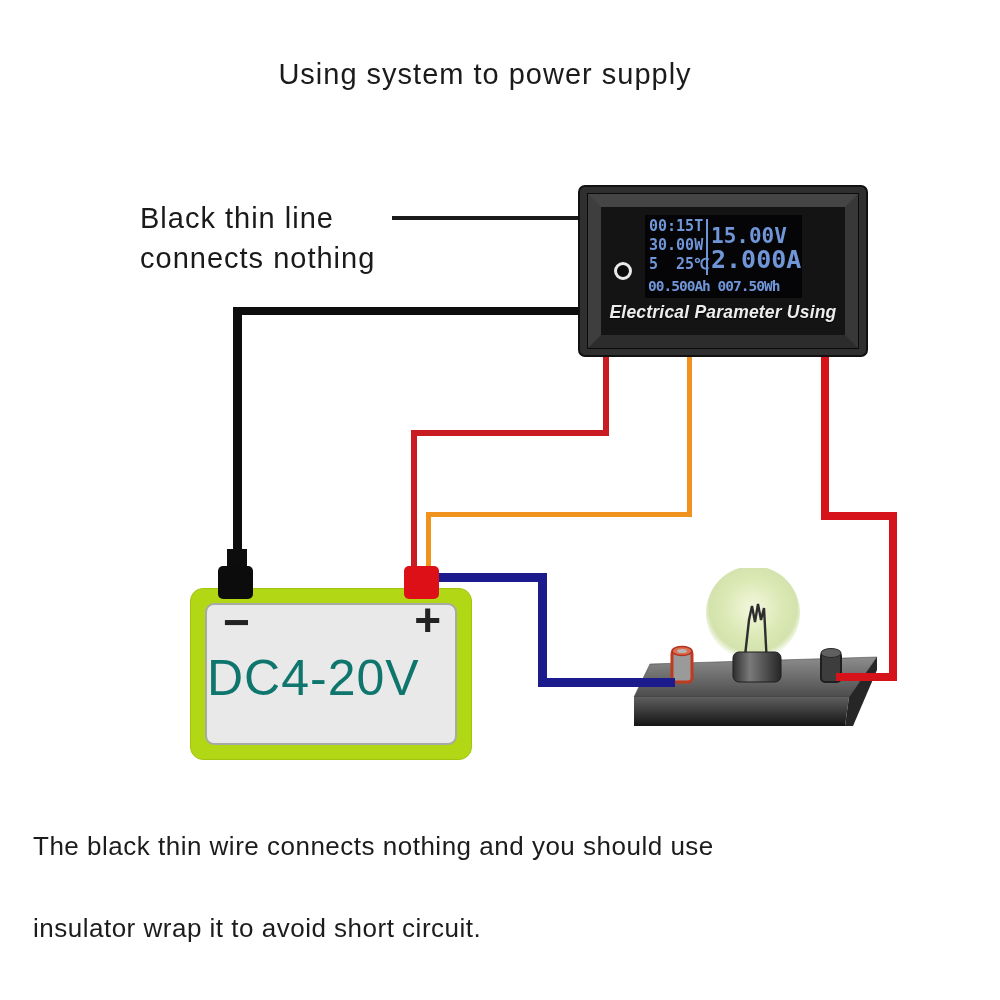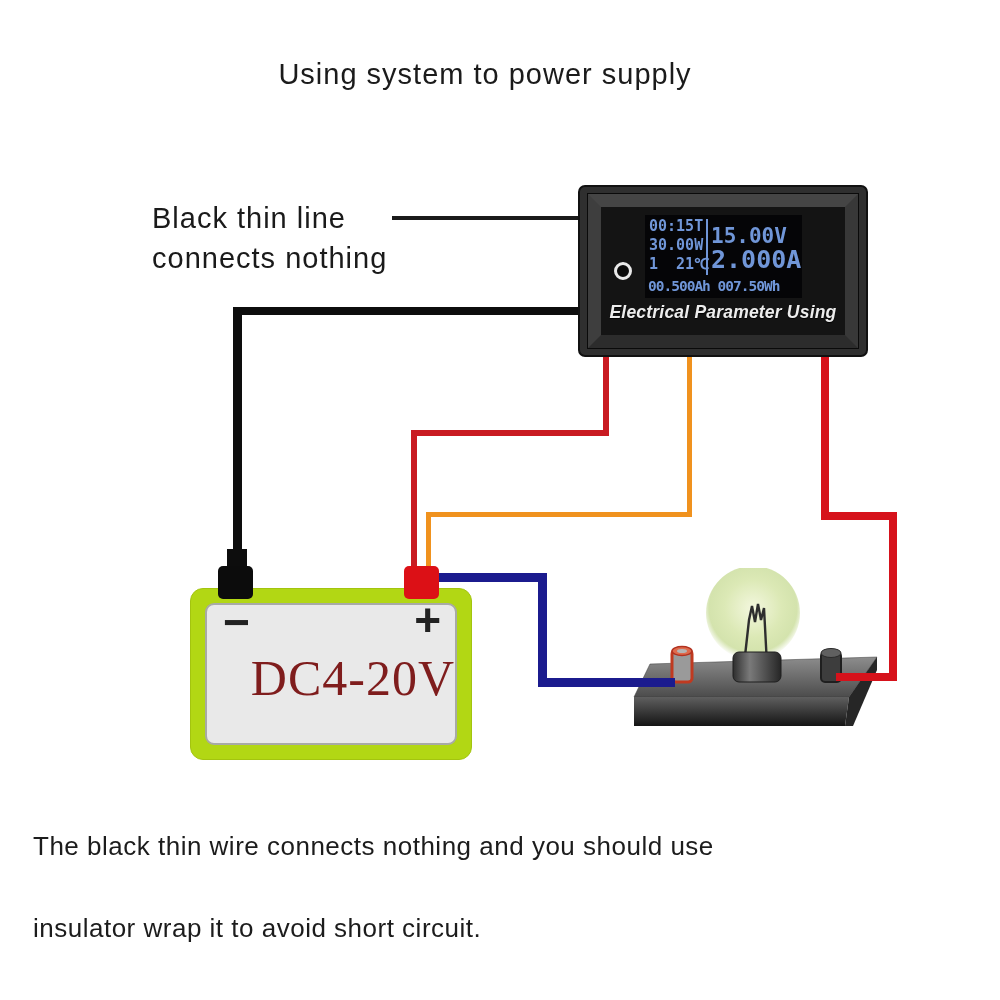--- a/index.html
+++ b/index.html
@@ -6,21 +6,21 @@
   body{
     width:1000px;height:1000px;background:#ffffff;position:relative;
     font-family:"Liberation Sans", sans-serif;overflow:hidden;
   }
   .abs{position:absolute;}
   
   .title{
     left:0;top:58px;width:970px;text-align:center;
     font-size:29px;color:#1b1b1b;letter-spacing:1px;
   }
-  .annot{left:152px;font-size:29px;color:#1a1a1a;letter-spacing:1px;}
+  .annot{left:140px;font-size:29px;color:#1a1a1a;letter-spacing:1px;}
   .annot.l1{top:202px;}
   .annot.l2{top:242px;}
   .pointer-line{left:392px;top:216px;width:186px;height:4px;background:#1a1a1a;}
   .caption{left:33px;font-size:26px;color:#1c1c1c;letter-spacing:0.5px;}
   .caption.l1{top:831px;}
   .caption.l2{top:872px;margin-top:41px;}
   
   .wire{position:absolute;}
   .w-black{background:#0d0d0d;}
   .w-red-thin{background:#c91b22;}
@@ -63,22 +63,22 @@
     left:190px;top:588px;width:282px;height:172px;box-sizing:border-box;
     background:#b2d714;border:1px solid #a3c40f;border-radius:13px;
   }
   .battery-inner{
     position:absolute;left:14px;top:14px;right:14px;bottom:14px;box-sizing:border-box;
     background:#e9e9e9;border:2px solid #a8aaa5;border-radius:9px;
   }
   .batt-minus{position:absolute;left:16px;top:-10px;font-size:46px;font-weight:bold;color:#222;}
   .batt-plus{position:absolute;right:14px;top:-12px;font-size:46px;font-weight:bold;color:#222;}
   .batt-label{
-    position:absolute;left:0;right:0;top:44px;text-align:right;
-    font-size:50px;color:#7f1d1d;letter-spacing:1px;font-family:Liberation Serif, serif;
+    position:absolute;left:0;right:0;top:44px;text-align:left;
+    font-size:50px;color:#0f766e;letter-spacing:1px;
   }
   .terminal{position:absolute;width:35px;height:33px;border-radius:5px;}
   .terminal-neg{left:218px;top:566px;background:#0c0c0c;}
   .terminal-pos{left:404px;top:566px;background:#dc1016;}
   
   .load-svg{left:628px;top:568px;}
 </style>
 </head>
 <body>
 
@@ -157,21 +157,21 @@
 <div class="abs pointer-line"></div>
 <div class="abs caption l1">The black thin wire connects nothing and you should use</div>
 <div class="abs caption l2">insulator wrap it to avoid short circuit.</div>
 
 <div class="abs tester">
   <div class="tester-frame"></div>
 </div>
 <div class="abs lcd">
   <span class="lcd-line lcd-time">00:15T</span>
   <span class="lcd-line lcd-power">30.00W</span>
-  <span class="lcd-line lcd-temp">1  21℃</span>
+  <span class="lcd-line lcd-temp">5  25℃</span>
   <span class="lcd-divider"></span>
   <span class="lcd-line lcd-volt">15.00V</span>
   <span class="lcd-line lcd-amp">2.000A</span>
   <span class="lcd-line lcd-energy">00.500Ah 007.50Wh</span>
 </div>
 <div class="abs tester-btn"></div>
 <div class="abs tester-label">Electrical Parameter Using</div>
 
 <div class="abs battery">
   <div class="battery-inner">

